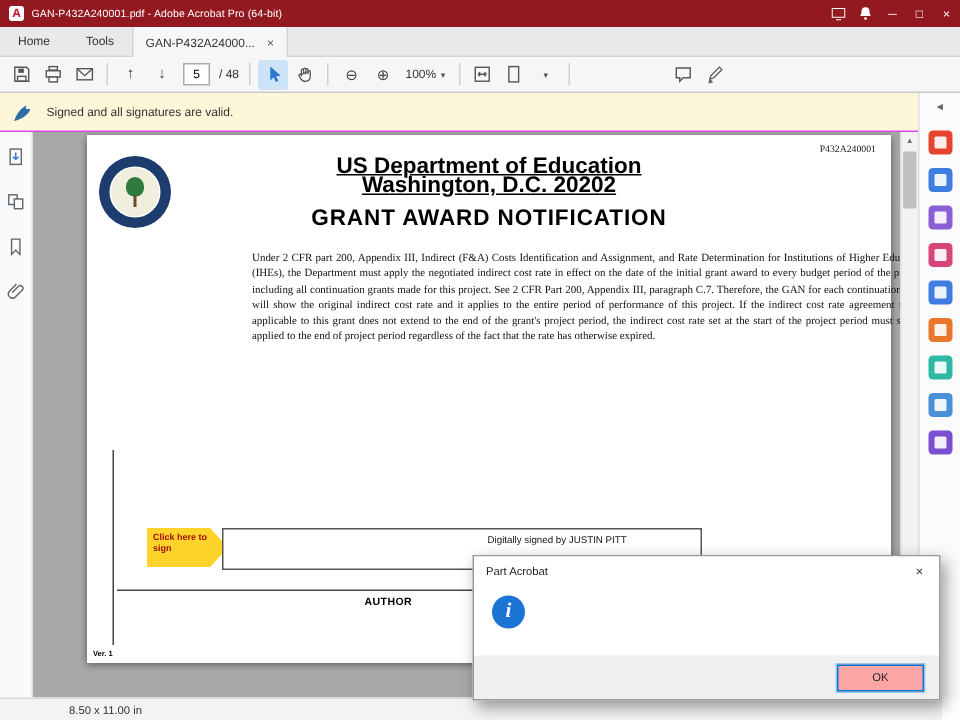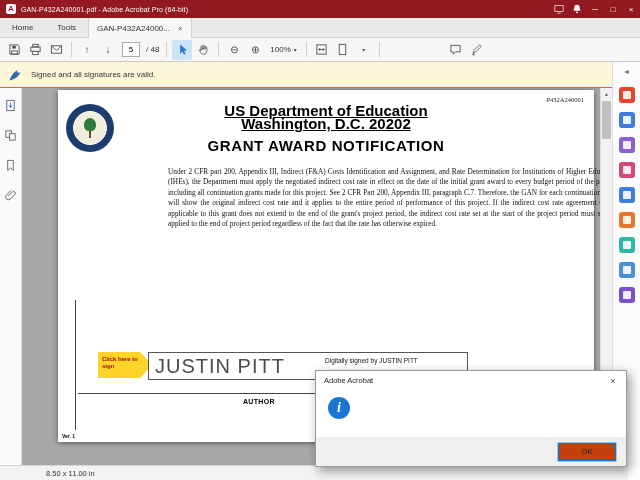--- a/index.html
+++ b/index.html
@@ -81,21 +81,21 @@
 
   
   #dialog { position:absolute; left:315px; top:370px; width:312px; height:97px; background:#fff; border:1px solid #999; box-shadow:3px 4px 10px rgba(0,0,0,.4); z-index:100; }
   #dlg-titlebar { height:19px; display:flex; align-items:center; background:#fff; }
   #dlg-title { font-size:7.5px; color:#222; margin-left:8px; }
   #dlg-close { margin-left:auto; width:26px; height:19px; display:flex; align-items:center; justify-content:center; font-size:9px; color:#444; }
   #dlg-body { display:flex; gap:10px; padding:7px 12px; }
   #info-icon { width:22px; height:22px; border-radius:50%; background:#1a74d4; color:#fff; font-family:"Liberation Serif", serif; font-style:italic; font-weight:bold; font-size:14px; display:flex; align-items:center; justify-content:center; flex:0 0 auto; }
   #dlg-msg { font-size:7.5px; color:#222; line-height:10px; padding-top:6px; }
   #dlg-footer { position:absolute; bottom:0; left:0; width:100%; height:29px; background:#f0f0f0; display:flex; align-items:center; justify-content:flex-end; padding-right:10px; }
-  #ok-btn { width:58px; height:18px; background:#c2410c; border:1px solid #0078d7; box-shadow:0 0 0 1px rgba(0,120,215,.35); font-size:7.5px; display:flex; align-items:center; justify-content:center; color:#222; }
+  #ok-btn { width:58px; height:18px; background:#fca5a5; border:1px solid #0078d7; box-shadow:0 0 0 1px rgba(0,120,215,.35); font-size:7.5px; display:flex; align-items:center; justify-content:center; color:#222; }
 </style>
 </head>
 <body>
 
 <div id="titlebar" style="background: rgb(146, 25, 31);">
   <div id="app-icon">A</div>
   <div id="window-title">GAN-P432A240001.pdf - Adobe Acrobat Pro (64-bit)</div>
   <div class="tb-spacer"></div>
   <div class="tb-btn">
     <svg viewBox="0 0 12 12">
@@ -238,21 +238,20 @@
     </div>
     <div class="page-hdr" id="hdr1">US Department of Education</div>
     <div class="page-hdr" id="hdr2">Washington, D.C. 20202</div>
     <div id="gan-title">GRANT AWARD NOTIFICATION</div>
     <div id="body-text">Under 2 CFR part 200, Appendix III, Indirect (F&amp;A) Costs Identification and Assignment, and Rate Determination for Institutions of Higher Education (IHEs), the Department must apply the negotiated indirect cost rate in effect on the date of the initial grant award to every budget period of the project, including all continuation grants made for this project. See 2 CFR Part 200, Appendix III, paragraph C.7. Therefore, the GAN for each continuation grant will show the original indirect cost rate and it applies to the entire period of performance of this project. If the indirect cost rate agreement that is applicable to this grant does not extend to the end of the grant's project period, the indirect cost rate set at the start of the project period must still be applied to the end of project period regardless of the fact that the rate has otherwise expired.</div>
     <div id="form-vline"></div>
     <div id="sig-line"></div>
     <div id="author-label">AUTHOR</div>
     <div id="sign-flag" style="background: rgb(255, 212, 42);">Click here to sign</div>
     <div id="sig-box">
-      <div id="sig-name">JUSTIN PITT</div>
       <div id="sig-detail">Digitally signed by JUSTIN PITT</div>
     </div>
     <div id="version">Ver. 1</div>
   </div>
 </div>
 
 <div id="scrollbar">
   <div class="scroll-arrow" id="scroll-up">▲</div>
   <div id="scroll-thumb"></div>
   <div class="scroll-arrow" id="scroll-down">▼</div>
@@ -272,21 +271,21 @@
       <div class="rail-icon" style="background: rgb(122, 79, 208);"></div>
     </div>
 </div>
 
 <div id="status-bar">
   <div id="page-size">8.50 x 11.00 in</div>
 </div>
 
 <div id="dialog">
   <div id="dlg-titlebar">
-    <div id="dlg-title">Adobe Acrobat</div>
+    <div id="dlg-title">Part Acrobat</div>
     <div id="dlg-close">×</div>
   </div>
   <div id="dlg-body">
     <div id="info-icon">i</div>
   </div>
   <div id="dlg-footer">
     <div id="ok-btn" style="border-color: rgb(0, 120, 215);">OK</div>
   </div>
 </div>
 

